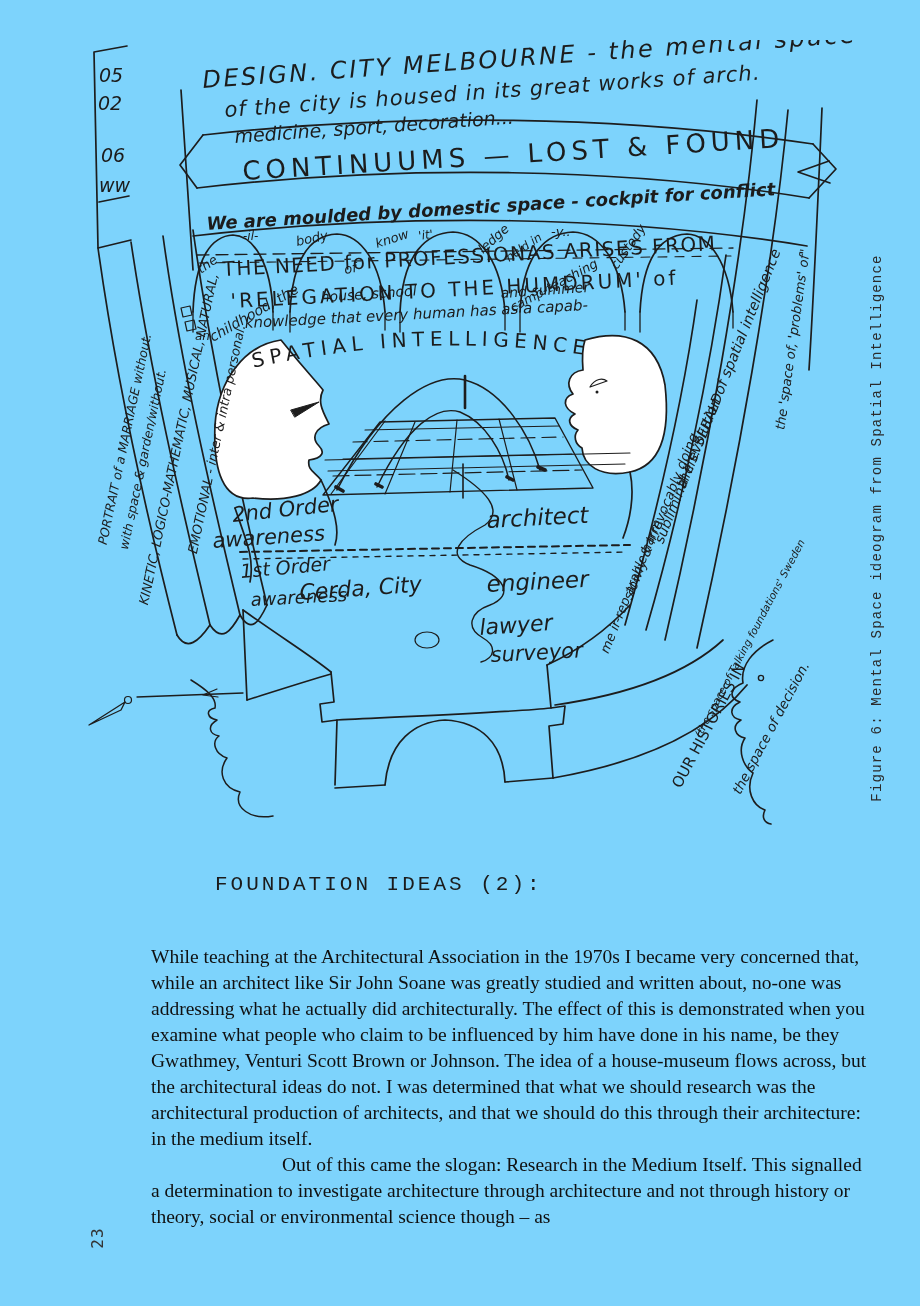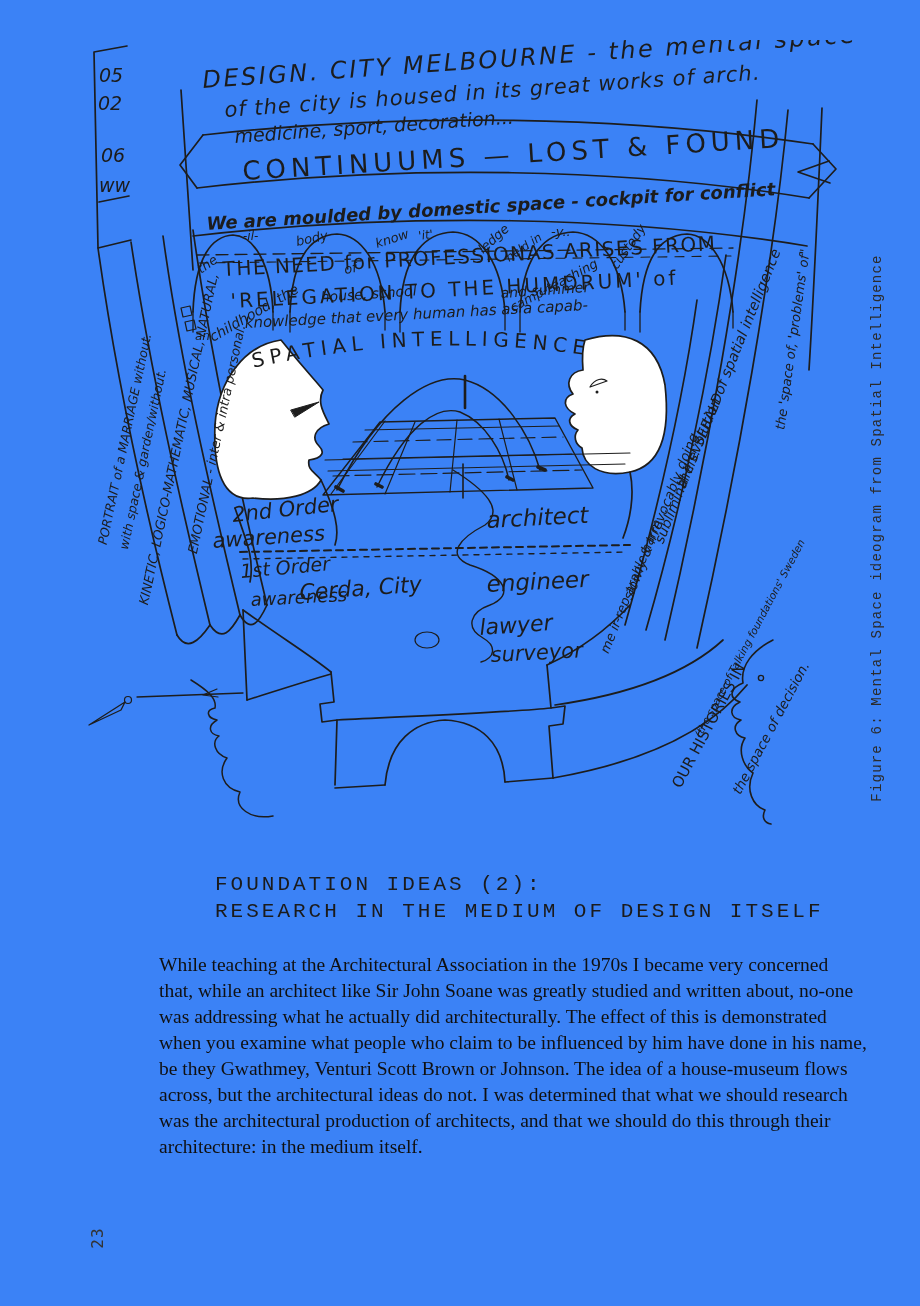--- a/index.html
+++ b/index.html
@@ -1,31 +1,31 @@
 <!DOCTYPE html>
 <html><head>
 <meta charset="utf-8">
 <style>
   html,body{margin:0;padding:0;background:#e8e8e8}
-  .page{position:relative;width:920px;height:1306px;background:#3b82f6;overflow:hidden;
+  .page{position:relative;width:920px;height:1306px;background:#7dd3fc;overflow:hidden;
         font-family:"Liberation Serif",serif;color:#101010}
   .sketch{position:absolute;left:85px;top:40px;width:775px;height:785px}
   .sketch svg{display:block}
   .sketch text{fill:#1c1c1c}
   .hw{font-family:"DejaVu Sans",sans-serif;font-style:italic}
   .hp{font-family:"DejaVu Sans",sans-serif;font-style:normal}
   .fig-caption{position:absolute;left:877px;top:528px;transform:translate(-50%,-50%) rotate(-90deg);
         font-family:"Liberation Mono",monospace;font-size:14px;letter-spacing:1.2px;
         color:#2b2b2b;white-space:nowrap}
   .page-num{position:absolute;left:97px;top:1238px;transform:translate(-50%,-50%) rotate(-90deg);
         font-family:"DejaVu Sans Mono",monospace;font-size:16px;letter-spacing:1px;color:#333}
   .heading{position:absolute;left:215px;top:871px;font-family:"Liberation Mono",monospace;
         font-size:21px;line-height:27px;letter-spacing:3px;color:#1b1b1b;white-space:nowrap}
   .bodycopy{position:absolute;left:151px;top:944px;width:724px;font-size:19.5px;line-height:26px}
-  .bodycopy p{margin:8px}
+  .bodycopy p{margin:0}
   .bodycopy p.indent{text-indent:131px}
 </style>
 </head>
 <body>
 
 <div class="page">
 
   <div class="sketch">
     <svg viewBox="0 0 775 785" width="775" height="785">
       <defs>
@@ -189,20 +189,20 @@
       </g>
     </svg>
   </div>
 
   <div class="fig-caption">Figure 6: Mental Space ideogram from Spatial Intelligence</div>
 
   <div class="page-num">23</div>
 
   <div class="heading">
     <div>FOUNDATION IDEAS (2):</div>
-    <div>RESEARCH IN THE MEDIUM OF DESIGN ITSELF</div>
   </div>
 
   <div class="bodycopy">
     <p>While teaching at the Architectural Association in the 1970s I became very concerned that, while an architect like Sir John Soane was greatly studied and written about, no-one was addressing what he actually did architecturally. The effect of this is demonstrated when you examine what people who claim to be influenced by him have done in his name, be they Gwathmey, Venturi Scott Brown or Johnson. The idea of a house-museum flows across, but the architectural ideas do not. I was determined that what we should research was the architectural production of architects, and that we should do this through their architecture: in the medium itself.</p>
+    <p class="indent">Out of this came the slogan: Research in the Medium Itself. This signalled a determination to investigate architecture through architecture and not through history or theory, social or environmental science though – as</p>
   </div>
 
 </div>
 
 </body></html>

